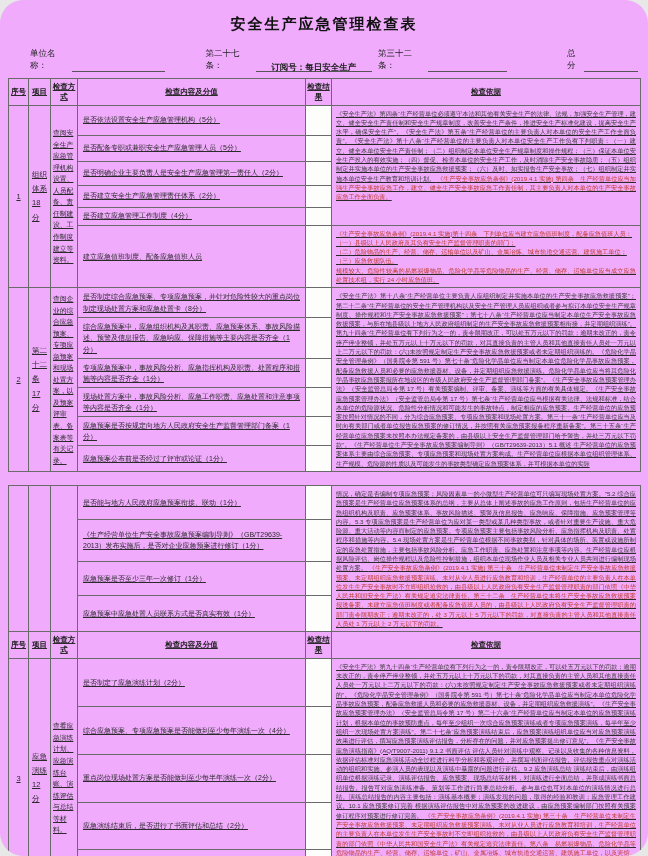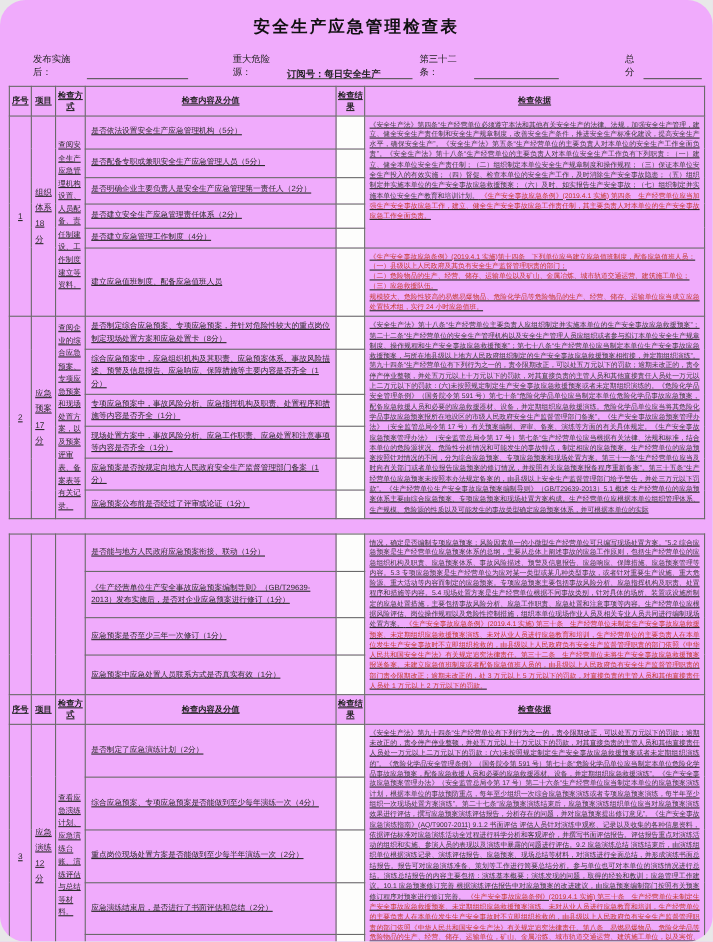--- a/index.html
+++ b/index.html
@@ -4,21 +4,21 @@
 <style>
   html,body{margin:0;padding:0;background:#e8e8e8;}
   .page{
     width:648px;height:856px;background:#f0abfc;overflow:hidden;position:relative;
     font-family:"Liberation Sans","DejaVu Sans",sans-serif;color:#2b2b2b;margin:0 auto;border-radius:23px;
   }
   .title{font-size:15px;font-weight:bold;text-align:center;padding-top:15px;letter-spacing:2px;color:#111;}
   .fields{display:flex;align-items:flex-end;font-size:8.5px;margin:14px 10px 6px 30px;color:#222;}
   .blank{display:inline-block;border-bottom:1px solid #555;height:9px;}
   .f-unit-blank{width:95px;margin-right:40px;}
-  .f-insp-blank{width:118px;margin-right:6px;text-align:left;font-weight:bold;font-size:8.5px;}
+  .f-insp-blank{width:118px;margin-right:6px;text-align:center;font-weight:bold;font-size:8.5px;}
   .f-date-blank{width:80px;margin-right:60px;}
   .f-score-blank{width:55px;}
   table{border-collapse:collapse;table-layout:fixed;width:632px;margin:0 8px;text-decoration:underline;}
   col.c-no{width:20px;}col.c-item{width:22px;}col.c-method{width:27px;}
   col.c-content{width:228px;}col.c-result{width:26px;}col.c-basis{width:309px;}
   td,th{border:1px solid #6a6a6a;padding:1px 3px;vertical-align:middle;font-weight:normal;}
   th{font-size:7.5px;font-weight:bold;text-align:center;color:#222;line-height:1.3;padding:3px 1px;}
   .no-cell{font-size:7.5px;text-align:center;}
   .item-cell{font-size:7.5px;text-align:left;line-height:1.9;white-space:pre-line;}
   .method-cell{font-size:6.8px;line-height:1.7;text-align:left;padding:2px 2px;}
@@ -33,23 +33,23 @@
   tr.h34{height:34px;}tr.h40{height:40px;}tr.h44{height:44px;}
 </style>
 </head>
 <body>
 
 <div class="page">
 
   <div class="title">安全生产应急管理检查表</div>
 
   <div class="fields">
-    <span>发布实施后：</span>
+    <span>单位名称：</span>
     <span class="blank f-unit-blank"></span>
-    <span>重大危险源：</span>
+    <span>第二十七条：</span>
     <span class="blank f-insp-blank">订阅号：每日安全生产</span>
     <span>第三十二条：</span>
     <span class="blank f-date-blank"></span>
     <span>总分</span>
     <span class="blank f-score-blank"></span>
   </div>
 
   <table>
     <colgroup>
         <col class="c-no">
@@ -103,21 +103,21 @@
       <td class="result-cell"></td>
       <td class="basis-cell red preline">《生产安全事故应急条例》(2019.4.1 实施)第十四条　下列单位应当建立应急值班制度，配备应急值班人员：
 （一）县级以上人民政府及其负有安全生产监督管理职责的部门；
 （二）危险物品的生产、经营、储存、运输单位以及矿山、金属冶炼、城市轨道交通运营、建筑施工单位；
 （三）应急救援队伍。
 规模较大、危险性较高的易燃易爆物品、危险化学品等危险物品的生产、经营、储存、运输单位应当成立应急处置技术组，实行 24 小时应急值班。</td>
     </tr>
 
     <tr class="h28">
       <td class="no-cell" rowspan="6">2</td>
-      <td class="item-cell" rowspan="6">应急预案
+      <td class="item-cell" rowspan="6">第二十二条
 17分</td>
       <td class="method-cell" rowspan="6">查阅企业的综合应急预案、专项应急预案和现场处置方案，以及预案评审表、备案表等有关记录。</td>
       <td class="content-cell">是否制定综合应急预案、专项应急预案，并针对危险性较大的重点岗位制定现场处置方案和应急处置卡（8分）</td>
       <td class="result-cell"></td>
       <td class="basis-cell" rowspan="6">《安全生产法》第十八条“生产经营单位主要负责人应组织制定并实施本单位的生产安全事故应急救援预案”；第二十二条“生产经营单位的安全生产管理机构以及安全生产管理人员应组织或者参与拟订本单位安全生产规章制度、操作规程和生产安全事故应急救援预案”；第七十八条“生产经营单位应当制定本单位生产安全事故应急救援预案，与所在地县级以上地方人民政府组织制定的生产安全事故应急救援预案相衔接，并定期组织演练”。第九十四条“生产经营单位有下列行为之一的，责令限期改正，可以处五万元以下的罚款；逾期未改正的，责令停产停业整顿，并处五万元以上十万元以下的罚款，对其直接负责的主管人员和其他直接责任人员处一万元以上二万元以下的罚款：(六)未按照规定制定生产安全事故应急救援预案或者未定期组织演练的。《危险化学品安全管理条例》（国务院令第 591 号）第七十条“危险化学品单位应当制定本单位危险化学品事故应急预案，配备应急救援人员和必要的应急救援器材、设备，并定期组织应急救援演练。危险化学品单位应当将其危险化学品事故应急预案报所在地设区的市级人民政府安全生产监督管理部门备案”。《生产安全事故应急预案管理办法》（安全监管总局令第 17 号）有关预案编制、评审、备案、演练等方面的有关具体规定。《生产安全事故应急预案管理办法》（安全监管总局令第 17 号）第七条“生产经营单位应当根据有关法律、法规和标准，结合本单位的危险源状况、危险性分析情况和可能发生的事故特点，制定相应的应急预案。生产经营单位的应急预案按照针对情况的不同，分为综合应急预案、专项应急预案和现场处置方案。第三十一条“生产经营单位应当及时向有关部门或者单位报告应急预案的修订情况，并按照有关应急预案报备程序重新备案”。第三十五条“生产经营单位应急预案未按照本办法规定备案的，由县级以上安全生产监督管理部门给予警告，并处三万元以下罚款”。《生产经营单位生产安全事故应急预案编制导则》（GB/T29639-2013）5.1 概述 生产经营单位的应急预案体系主要由综合应急预案、专项应急预案和现场处置方案构成。生产经营单位应根据本单位组织管理体系、生产规模、危险源的性质以及可能发生的事故类型确定应急预案体系，并可根据本单位的实际</td>
     </tr>
     <tr class="h28">
       <td class="content-cell">综合应急预案中，应急组织机构及其职责、应急预案体系、事故风险描述、预警及信息报告、应急响应、保障措施等主要内容是否齐全（1分）</td>
       <td class="result-cell"></td>
     </tr>

